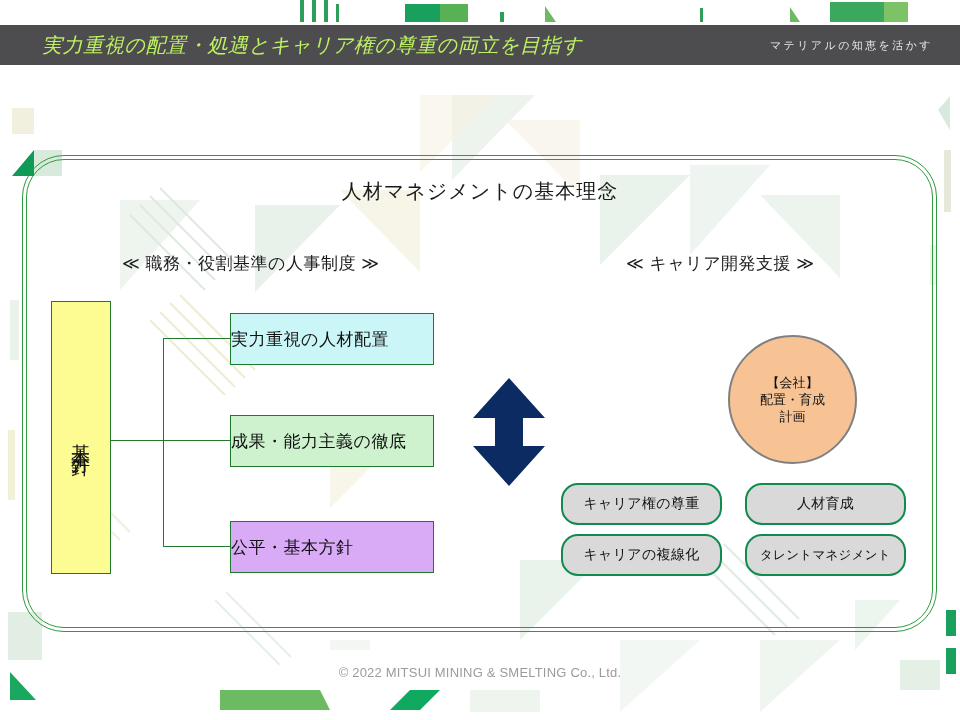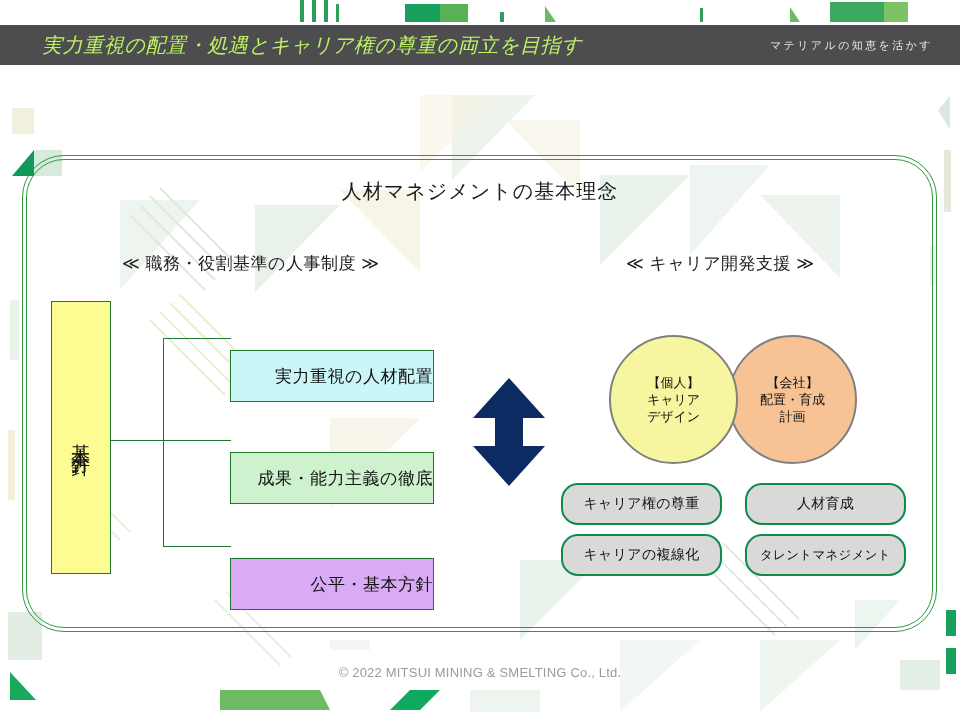--- a/index.html
+++ b/index.html
@@ -59,22 +59,22 @@
     writing-mode:vertical-rl;text-orientation:upright;
     font-size:19px;color:#111;letter-spacing:5px;line-height:1;
   }
 
   
   .conn{position:absolute;background:#1f7a2e;z-index:8;}
 
   .pillar{
     position:absolute;left:230px;width:202px;height:50px;
     border:1.4px solid #1f7a2e;z-index:10;
-    display:flex;align-items:center;justify-content:flex-end;
-    font-size:17px;color:#111;letter-spacing:.5px;margin-top:37px;
+    display:flex;align-items:center;justify-content:flex-start;
+    font-size:17px;color:#111;letter-spacing:.5px;
   }
   #pillar-0{top:313px;background:#cbf6f8;}
   #pillar-1{top:415px;background:#cdf2cd;}
   #pillar-2{top:521px;background:#d9aaf5;}
 
   
   #center-arrow{position:absolute;left:459px;top:378px;width:100px;height:108px;z-index:10;}
 
   
   .circle{
@@ -229,25 +229,20 @@
     <svg width="100" height="108" viewBox="0 0 100 108">
       <polygon points="50,0 86,40 64,40 64,68 86,68 50,108 14,68 36,68 36,40 14,40" fill="#0d2b63"></polygon>
     </svg>
   </div>
 
   <div class="circle" id="circle-company">
     <span>【会社】</span>
     <span>配置・育成</span>
     <span>計画</span>
   </div>
-  <div class="circle" id="circle-person">
-    <span>【個人】</span>
-    <span>キャリア</span>
-    <span>デザイン</span>
-  </div>
 
   <div class="support" id="support-0">
     <span class="lbl">キャリア権の尊重</span>
   </div>
   <div class="support" id="support-1">
     <span class="lbl">人材育成</span>
   </div>
   <div class="support" id="support-2">
     <span class="lbl">キャリアの複線化</span>
   </div>

